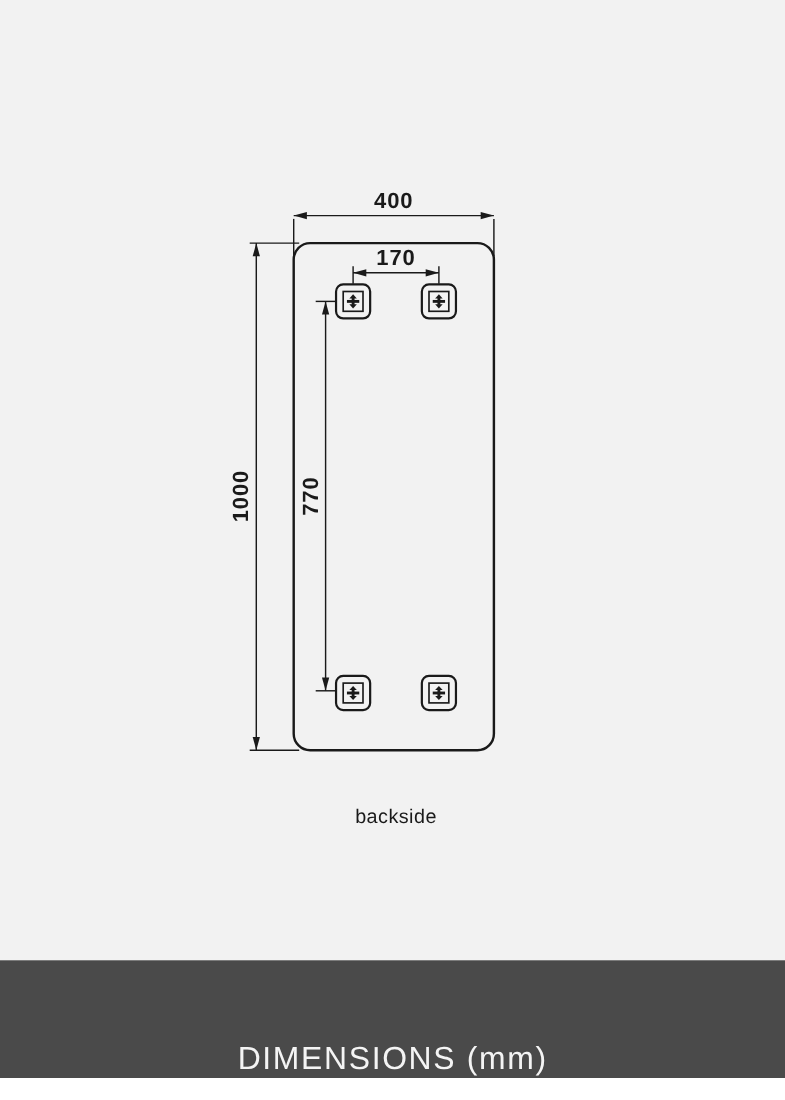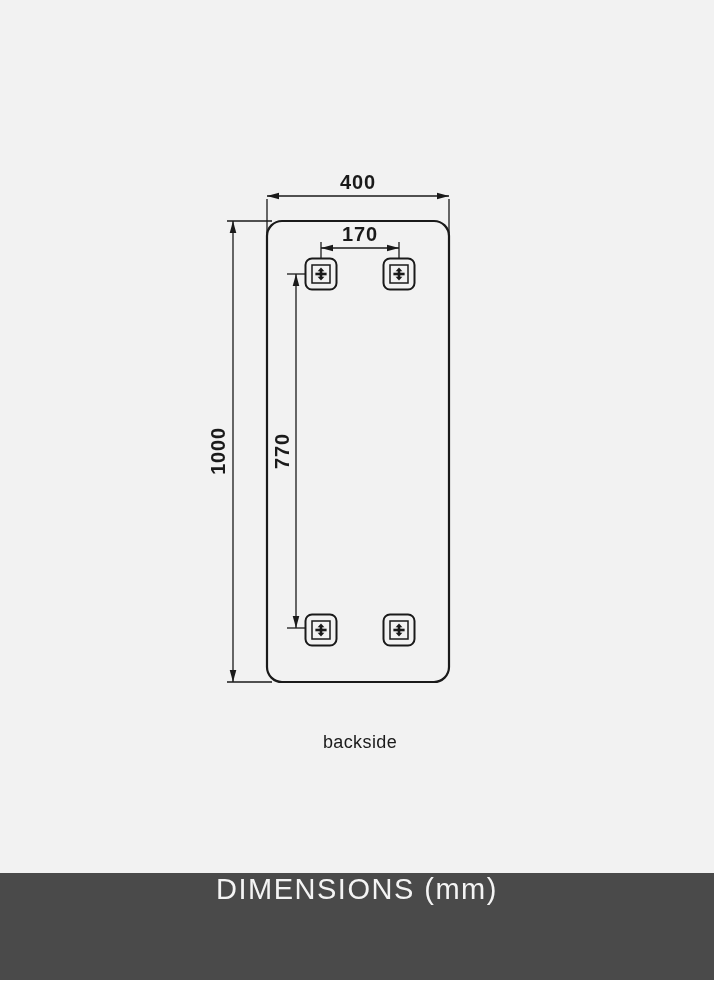--- a/index.html
+++ b/index.html
@@ -62,21 +62,21 @@
     text-anchor: middle;
   }
   .footer {
     position: absolute;
     left: 0;
     bottom: 0;
     width: 714px;
     height: 107px;
     background: var(--footer-background, #4a4a4a);
     display: flex;
-    align-items: flex-start;
+    align-items: flex-end;
     justify-content: center;
   }
   .footer-title {
     color: var(--footer-text, #f4f4f4);
     font-size: 29px;
     font-weight: 400;
     letter-spacing: 1.5px;
     white-space: nowrap;
   }
 </style>

